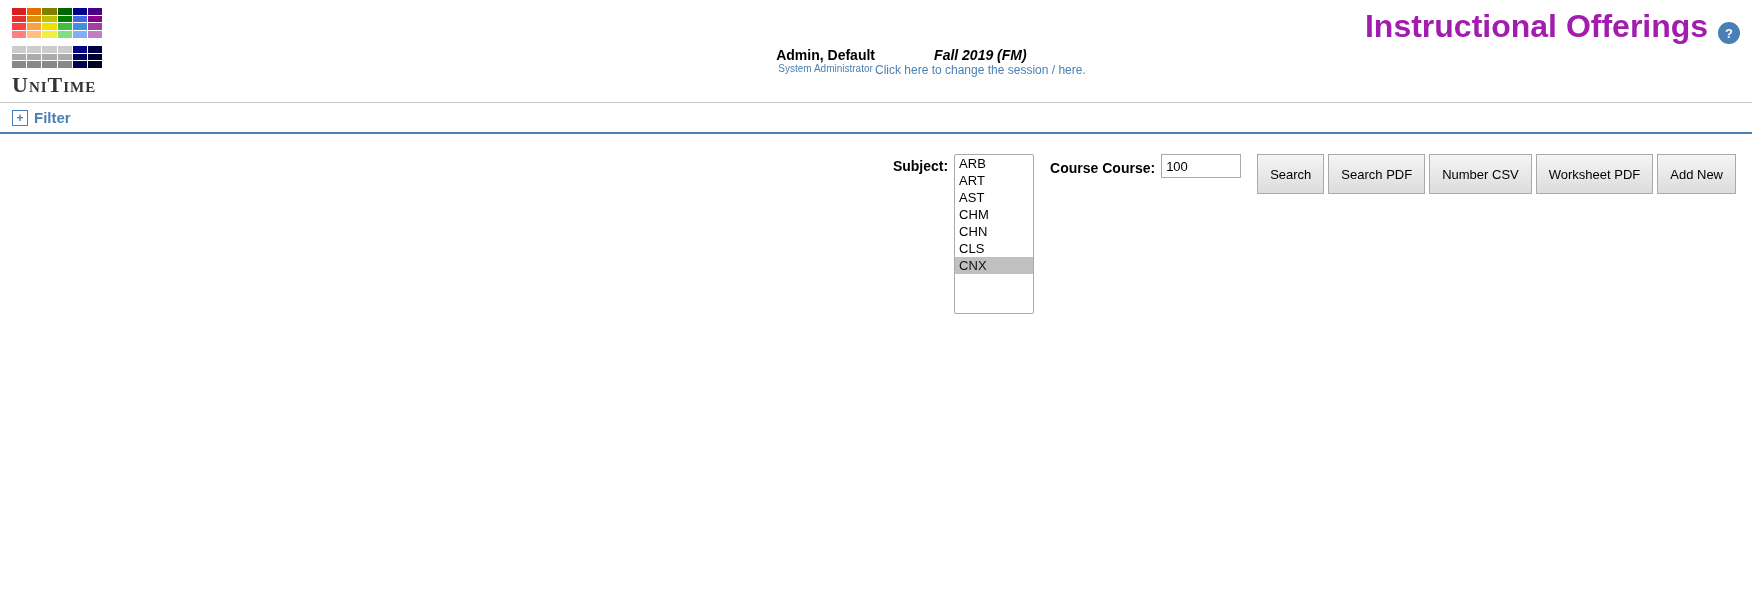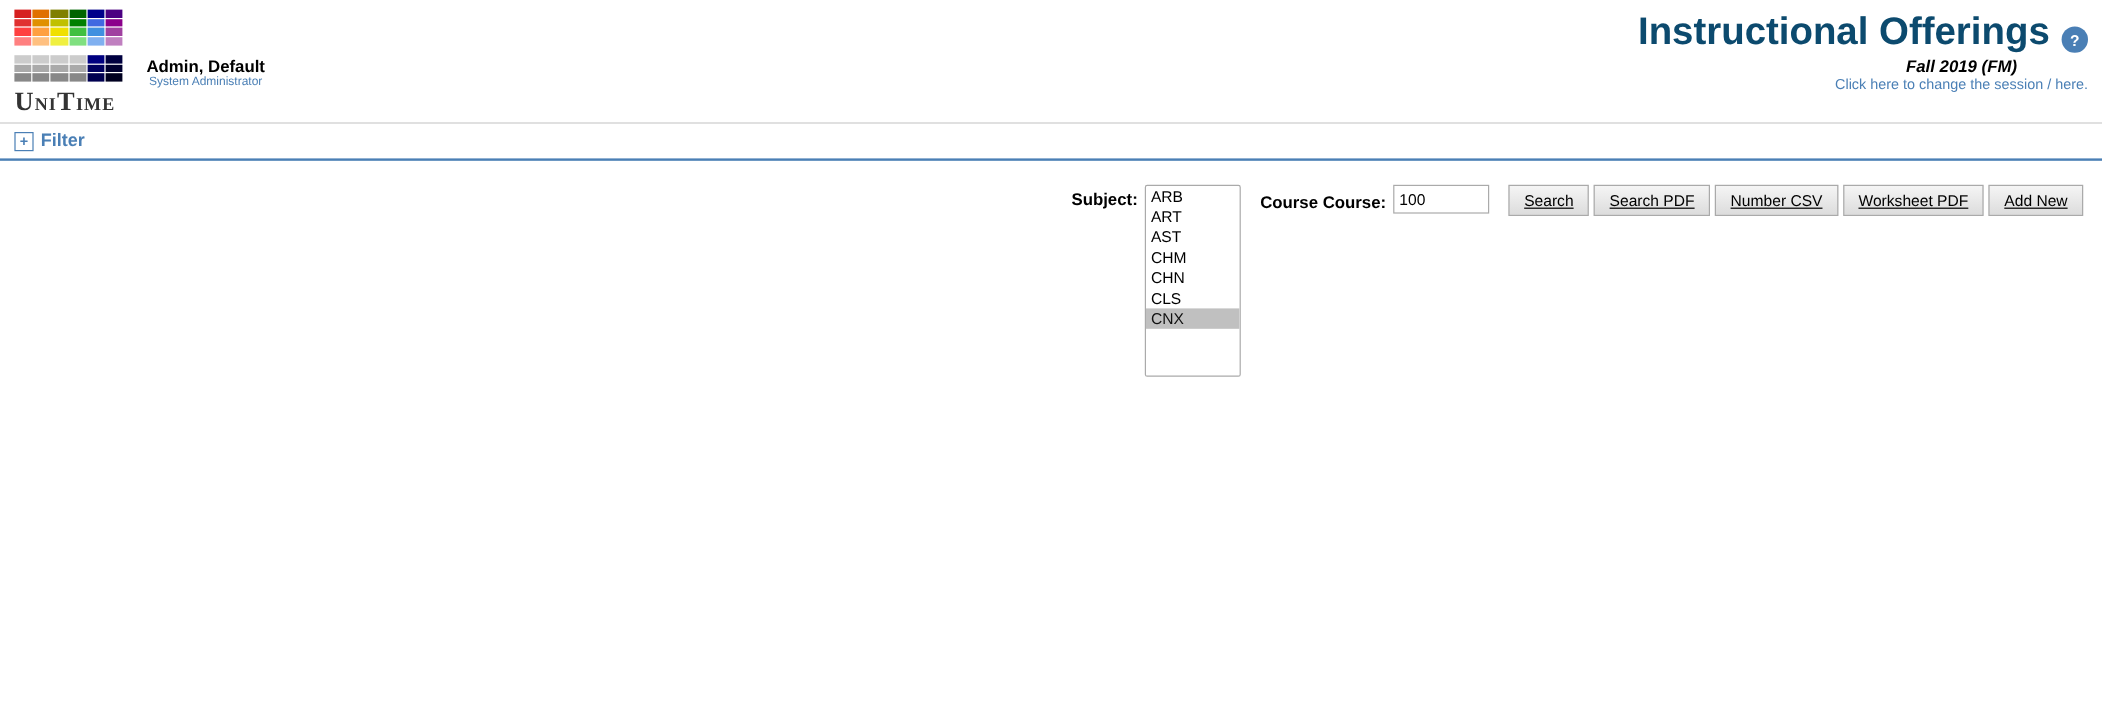--- a/index.html
+++ b/index.html
@@ -52,42 +52,42 @@
 
     .header-right {
       text-align: right;
       flex: 1;
       margin-left: 20px;
     }
 
     .page-title {
       font-size: 32px;
       font-weight: bold;
-      color: #0c4a6e;
+      color: #a21caf;
     }
 
     .help-icon {
       display: inline-flex;
       align-items: center;
       justify-content: center;
       width: 22px;
       height: 22px;
       border-radius: 50%;
       background: #4a7fb5;
       color: #fff;
       font-size: 13px;
       font-weight: bold;
       margin-left: 6px;
       cursor: pointer;
       vertical-align: middle;
     }
 
     .header-meta {
       display: flex;
-      justify-content: space-between;
+      justify-content: center;
       margin-top: 2px;
     }
 
     .meta-block {
       text-align: center;
     }
 
     .meta-name {
       font-size: 14px;
       font-weight: bold;
@@ -196,28 +196,27 @@
     }
 
     .buttons-group {
       display: flex;
       align-items: center;
       gap: 4px;
     }
 
     .action-btn {
       padding: 2px 12px;
-      height: 26px;
+      height: 40px;
       border: 1px solid #aaa;
       background: #e8e8e8;
       background-image: linear-gradient(to bottom, #f5f5f5, #dcdcdc);
       font-size: 13px;
       cursor: pointer;
       color: #000;
-      text-decoration: underline;
     }
   </style>
 </head>
 <body>
 
 <div class="header">
   <div class="logo-area">
     <div class="logo-grid" id="logo-grid" style="grid-template-columns: repeat(6, 1fr); grid-template-rows: repeat(8, 1fr);">
         <div style="background: rgb(214, 32, 32);"></div>
         <div style="background: rgb(224, 112, 0);"></div>

